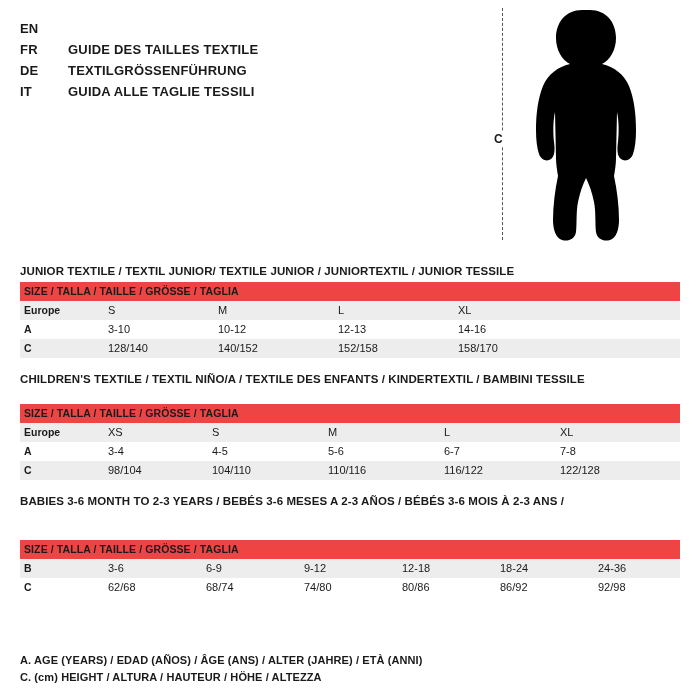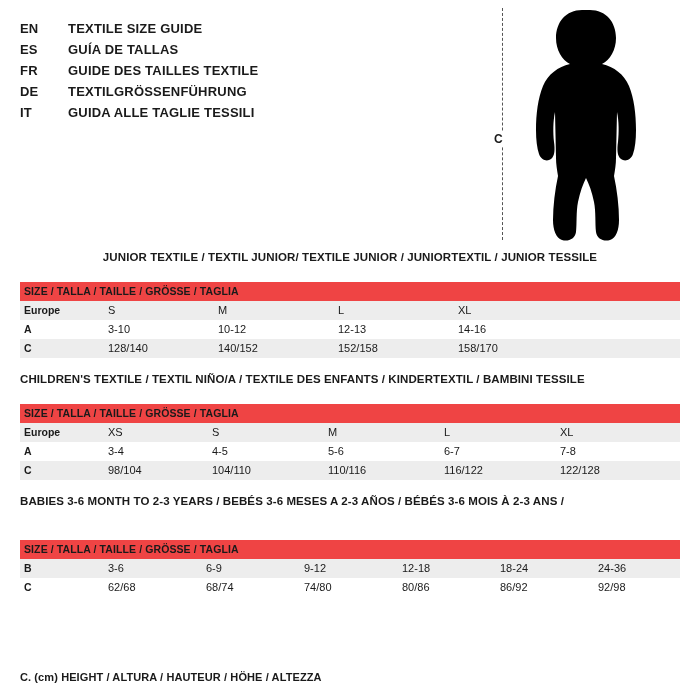--- a/index.html
+++ b/index.html
@@ -136,25 +136,20 @@
   }
 </style>
 </head>
 <body>
 
 <div class="page">
 
   <div class="lang-block">
     <div class="lang-row">
       <span class="lang-code">EN</span>
-      <span class="lang-title">TEXTILE SIZE GUIDE</span>
-    </div>
-    <div class="lang-row">
-      <span class="lang-code">ES</span>
-      <span class="lang-title">GUÍA DE TALLAS</span>
     </div>
     <div class="lang-row">
       <span class="lang-code">FR</span>
       <span class="lang-title">GUIDE DES TAILLES TEXTILE</span>
     </div>
     <div class="lang-row">
       <span class="lang-code">DE</span>
       <span class="lang-title">TEXTILGRÖSSENFÜHRUNG</span>
     </div>
     <div class="lang-row">
@@ -196,21 +191,21 @@
         C107,156 113,154 115,148
         C117,142 118,134 118,124
         C118,108 116,92 111,80
         C106,68 96,61 84,58
         C92,54 98,44 98,32
         C98,16 88,4 72,4
         Z" transform="translate(4,2) scale(1.0)"></path>
     </svg>
   </div>
 
-  <div class="section-title" style="top:250px;text-align:center;">JUNIOR TEXTILE / TEXTIL JUNIOR/ TEXTILE JUNIOR / JUNIORTEXTIL / JUNIOR TESSILE</div>
+  <div class="section-title" style="top:264px;">JUNIOR TEXTILE / TEXTIL JUNIOR/ TEXTILE JUNIOR / JUNIORTEXTIL / JUNIOR TESSILE</div>
 
   <table class="size-table" style="top:282px;">
     <colgroup>
       <col style="width:88px">
         <col style="width:110px">
         <col style="width:120px">
         <col style="width:120px">
         <col style="width:222px">
     </colgroup>
     <tbody>
@@ -314,16 +309,17 @@
         <td class="cell">68/74</td>
         <td class="cell">74/80</td>
         <td class="cell">80/86</td>
         <td class="cell">86/92</td>
         <td class="cell">92/98</td>
       </tr>
     </tbody>
   </table>
 
   <div class="legend">
+    <div>A. AGE (YEARS) / EDAD (AÑOS) / ÂGE (ANS) / ALTER (JAHRE) / ETÀ (ANNI)</div>
     <div>C. (cm) HEIGHT / ALTURA / HAUTEUR / HÖHE / ALTEZZA</div>
   </div>
 
 </div>
 
 </body></html>

